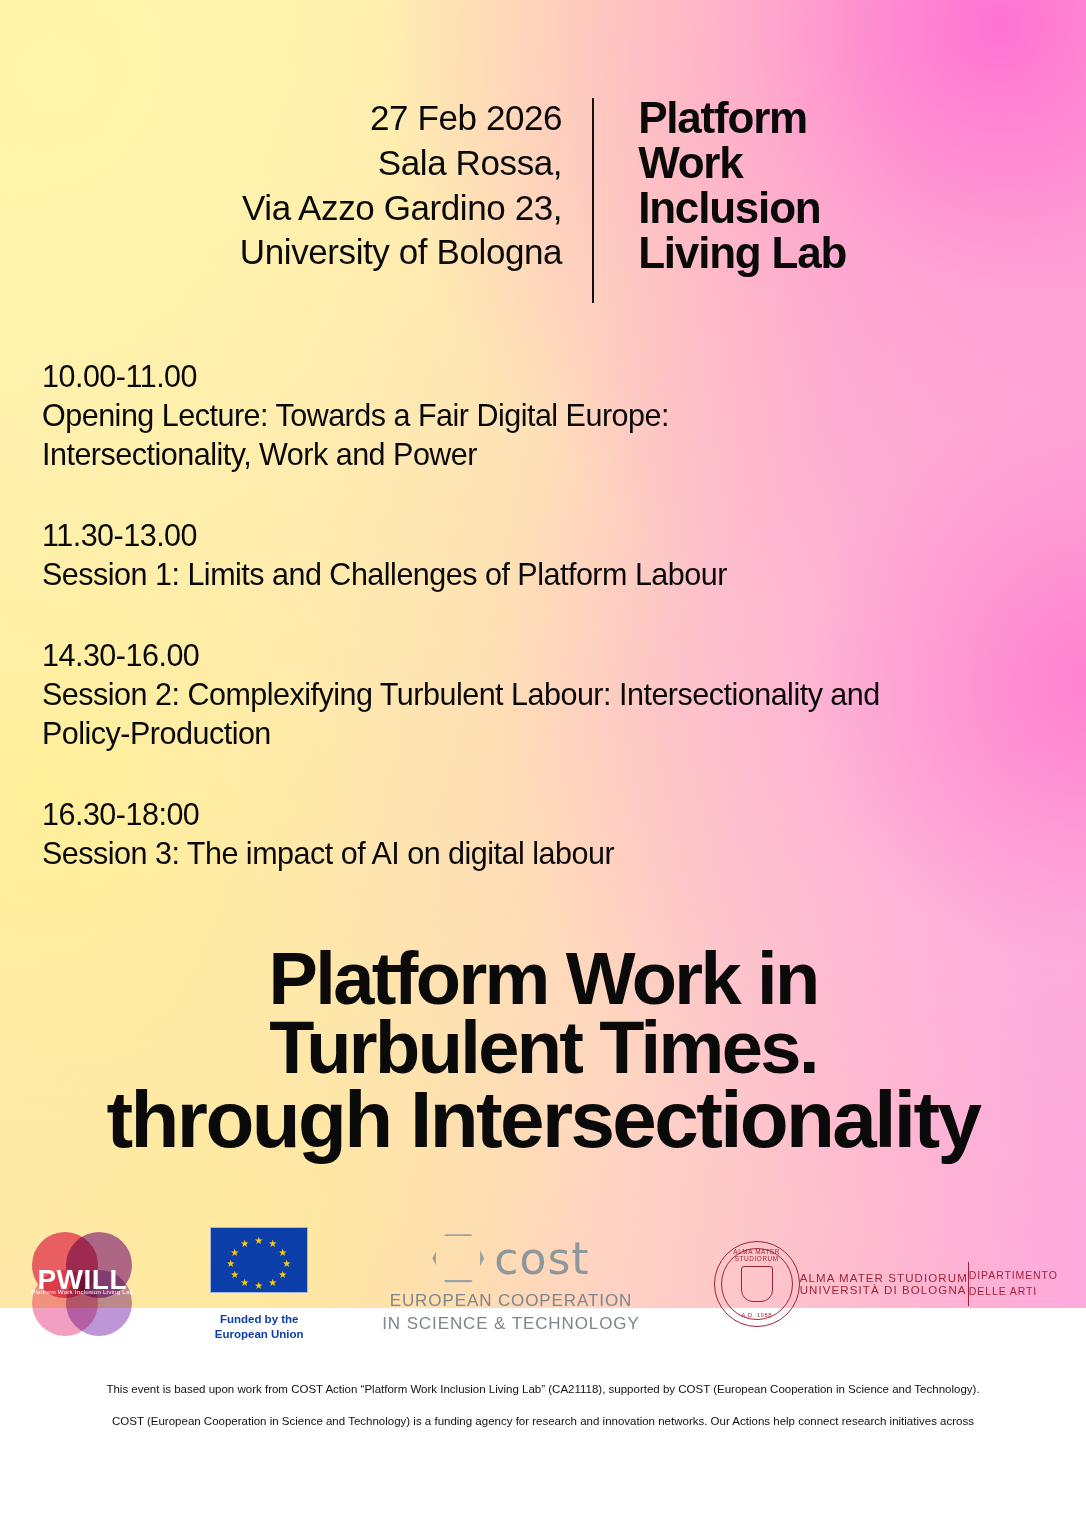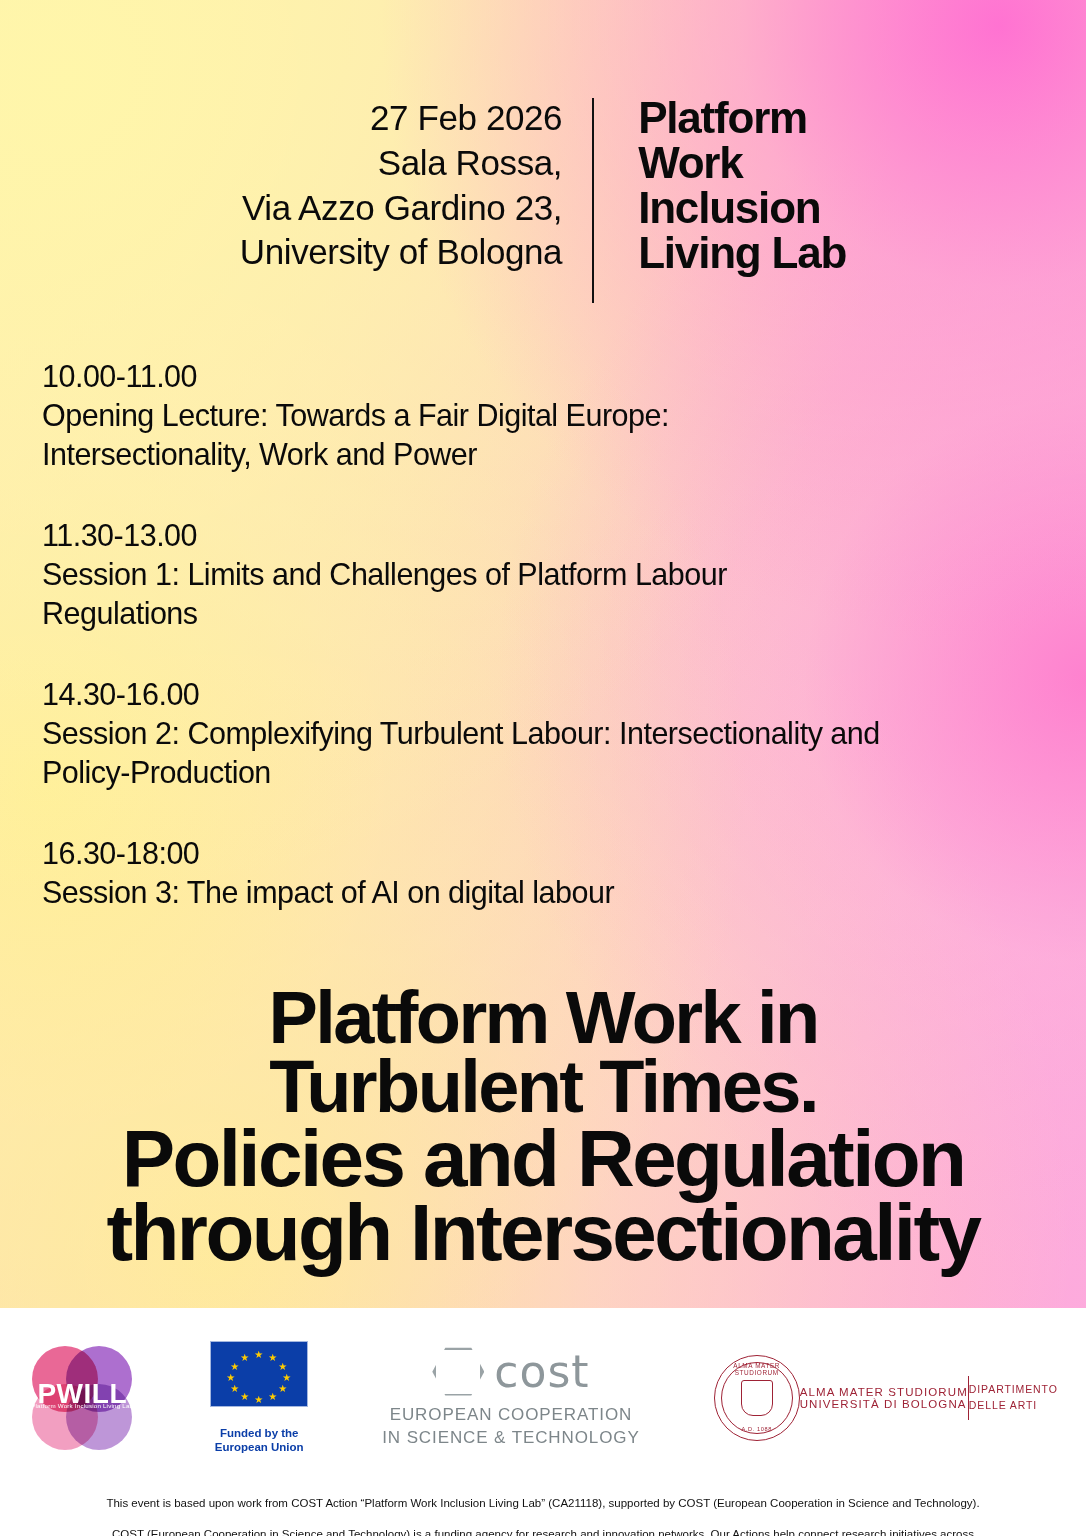--- a/index.html
+++ b/index.html
@@ -258,40 +258,38 @@
 
     <div class="slot">
       <div class="slot-time">10.00-11.00</div>
       <div class="slot-title">Opening Lecture: Towards a Fair Digital Europe:</div>
       <div class="slot-title">Intersectionality, Work and Power</div>
     </div>
 
     <div class="slot">
       <div class="slot-time">11.30-13.00</div>
       <div class="slot-title">Session 1: Limits and Challenges of Platform Labour</div>
-      <div class="slot-title">Regulations</div>
     </div>
 
     <div class="slot">
       <div class="slot-time">14.30-16.00</div>
       <div class="slot-title">Session 2: Complexifying Turbulent Labour: Intersectionality and</div>
       <div class="slot-title">Policy-Production</div>
     </div>
 
     <div class="slot">
       <div class="slot-time">16.30-18:00</div>
       <div class="slot-title">Session 3: The impact of AI on digital labour</div>
     </div>
 
   </div>
 
   <div class="main-title">
     <span class="l1">Platform Work in</span>
     <span class="l2">Turbulent Times.</span>
-    <span class="l3">Policies and Regulation</span>
     <span class="l4">through Intersectionality</span>
   </div>
 
   <div class="logos">
 
     <div class="logo-block">
       <div class="pwill">
         <div class="c c1"></div>
         <div class="c c2"></div>
         <div class="c c3"></div>

